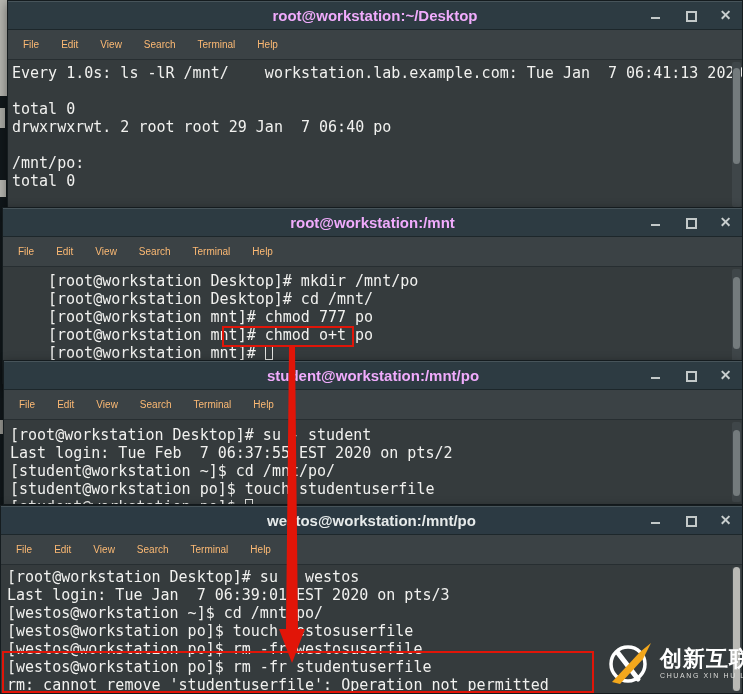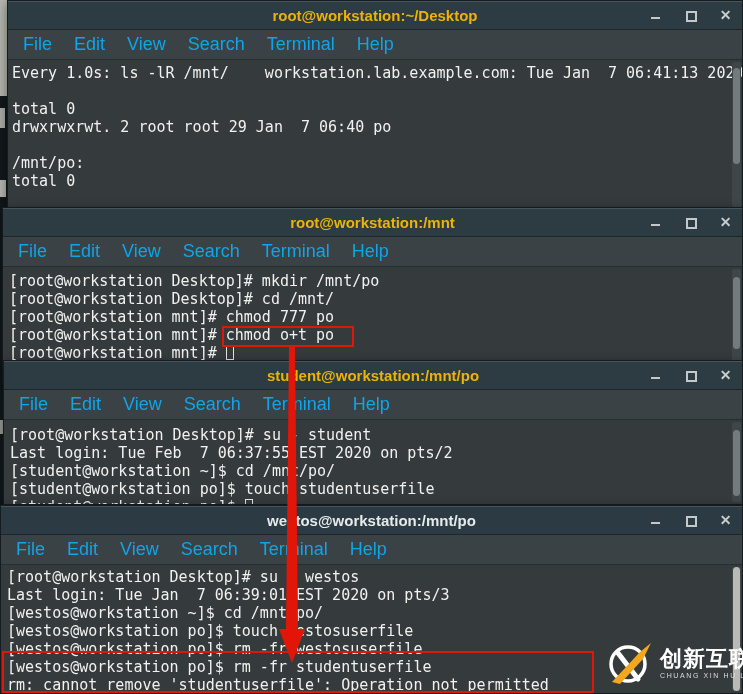--- a/index.html
+++ b/index.html
@@ -22,21 +22,21 @@
   .titlebar{
     height:29px;flex:0 0 29px;
     background:#2d3b42;
     border-top:1px solid #47545a;
     border-bottom:1px solid #1d272b;
     position:relative;
     display:flex;align-items:center;justify-content:center;
     box-sizing:border-box;
   }
   .win-title{
-    font-size:15px;font-weight:600;color:#eab308;
+    font-size:15px;font-weight:600;color:#f0abfc;
     white-space:nowrap;overflow:hidden;
   }
   .focused .titlebar{background:#2c3a43;}
   .focused .win-title{color:#e6eaea;}
   .win-buttons{
     position:absolute;right:10px;top:0;height:100%;
     display:flex;align-items:center;gap:22px;
   }
   .wbtn{width:13px;height:13px;position:relative;cursor:pointer;}
   .wbtn.min::after{
@@ -49,21 +49,21 @@
     color:#c9cfcf;font-size:14px;font-weight:bold;line-height:13px;text-align:center;
   }
   .menubar{
     height:30px;flex:0 0 30px;
     background:#3b4245;
     border-bottom:1px solid #272e31;
     display:flex;align-items:center;
     padding-left:8px;box-sizing:border-box;
   }
   .menu-item{
-    color:#0ea5e9;font-size:18px;
+    color:#fdba74;font-size:10px;
     padding:3px 7px;margin-right:8px;cursor:pointer;white-space:nowrap;
   }
   .screen{
     flex:1 1 auto;position:relative;overflow:hidden;
     background:#353b3d;
     font-family:"DejaVu Sans Mono","Liberation Mono",monospace;
     font-size:15px;line-height:18px;color:#f1f1ef;
   }
   .screen .pad{position:absolute;left:0;top:0;right:0;bottom:0;}
   .tline{
@@ -157,21 +157,21 @@
   </div>
   <div class="menubar">
     <span class="menu-item">File</span>
     <span class="menu-item">Edit</span>
     <span class="menu-item">View</span>
     <span class="menu-item">Search</span>
     <span class="menu-item">Terminal</span>
     <span class="menu-item">Help</span>
   </div>
   <div class="screen">
-    <div class="pad" style="padding-top:5px;">
+    <div class="pad" style="padding-top:5px;padding-left:39px;">
       <div class="tline">[root@workstation Desktop]# mkdir /mnt/po</div>
       <div class="tline">[root@workstation Desktop]# cd /mnt/</div>
       <div class="tline">[root@workstation mnt]# chmod 777 po</div>
       <div class="tline">[root@workstation mnt]# chmod o+t po</div>
       <div class="tline"><span>[root@workstation mnt]# </span><span class="cursor"></span></div>
     </div>
     <div class="sb-trough">
       <div class="sb-thumb" style="top:8px;height:72px;"></div>
     </div>
   </div>

